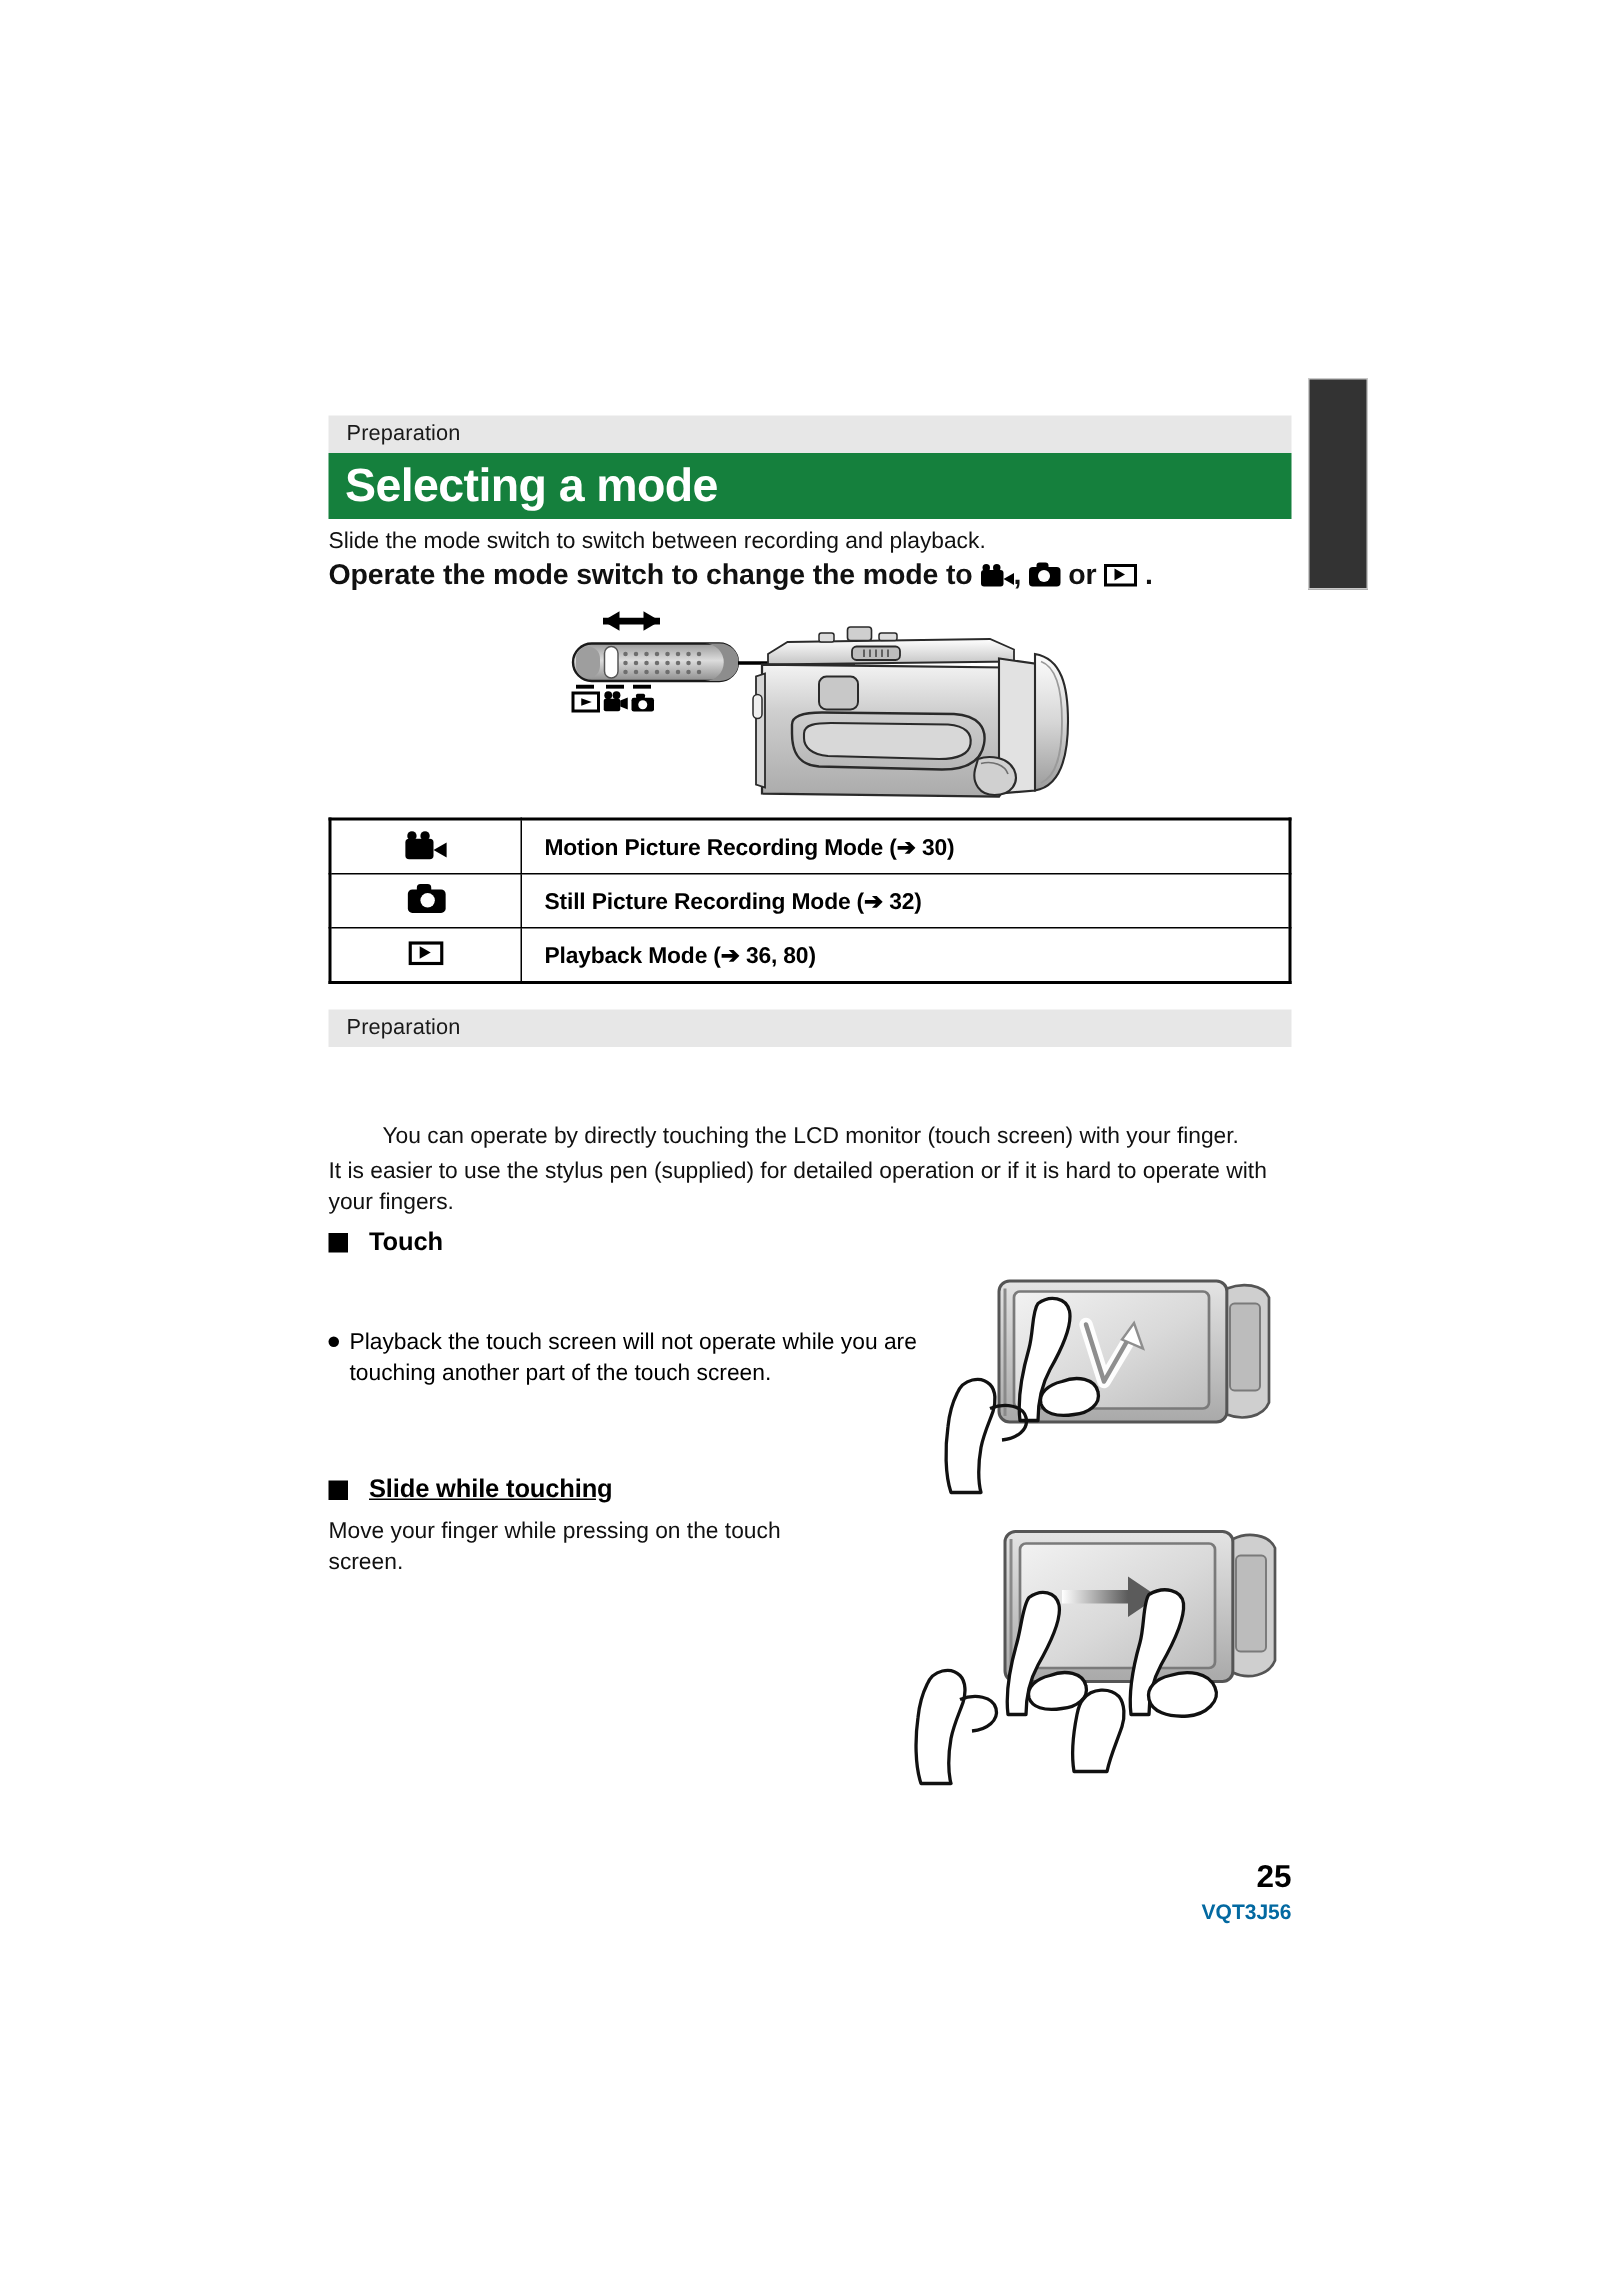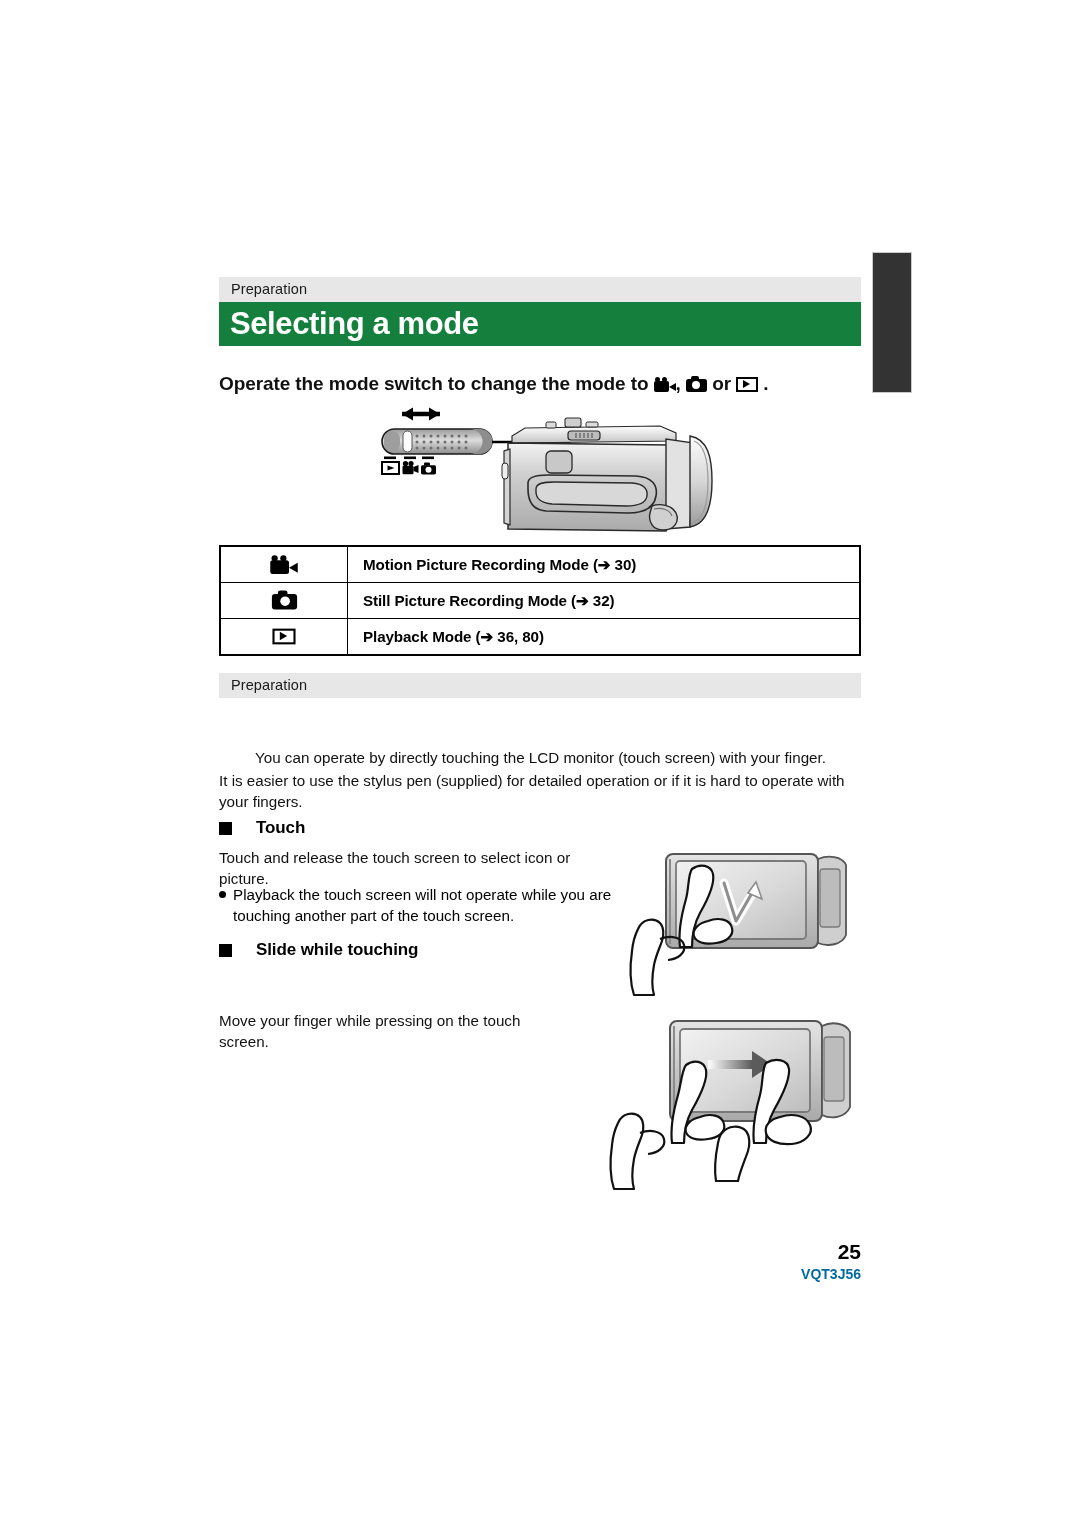--- a/index.html
+++ b/index.html
@@ -157,21 +157,21 @@
   }
 
   
   .blk-head {
     position: absolute;
     font-weight: bold;
     font-size: 17px;
     letter-spacing: -0.1px;
     display: flex;
     align-items: center;
-    gap: 24px;
+    gap: 14px;
   }
   .blk-head .sq {
     width: 13px; height: 13px; background: #000;
     display: inline-block;
   }
 
   .bullets {
     position: absolute;
     font-size: 15.2px;
     line-height: 21px;
@@ -210,20 +210,21 @@
 <body>
 
 <div class="page">
 
   <div class="tab-marker" style="left:872px; top:252px; width:40px; height:141px;"></div>
 
   <div class="sec-kicker" style="left:219px; top:277px; width:642px;">Preparation</div>
 
   <div class="sec-title" style="left:219px; top:302px; width:642px; height:44px; font-size:31px;">Selecting a mode</div>
 
+  <div class="para" style="left:219px; top:350px; width:660px;">Slide the mode switch to switch between recording and playback.</div>
 
   <div class="para bold" style="left:219px; top:373px; width:660px;">
     <span>Operate the mode switch to change the mode to</span>
     <span class="gl ic-video">
       <span class="r1"></span><span class="r2"></span><span class="body"></span><span class="lens"></span>
     </span><span>,</span>
     <span class="gl ic-still">
       <span class="hump"></span><span class="shell"></span><span class="hole"></span>
     </span>
     <span>or</span>
@@ -404,30 +405,29 @@
 
   <div class="para" style="left:219px; top:747px; width:655px;margin-left:36px;">You can operate by directly touching the LCD monitor (touch screen) with your finger.</div>
 
   <div class="para" style="left:219px; top:770px; width:655px;">It is easier to use the stylus pen (supplied) for detailed operation or if it is hard to operate with your fingers.</div>
 
   <div class="blk-head" style="left:219px; top:818px;">
     <span class="sq"></span>
     <span>Touch</span>
   </div>
 
-  <div class="para" style="left:219px; top:847px; width:390px;">Touch and release the touch screen to select icon or picture.</div>
 
   <div class="bullets" style="left:219px; top:884px; width:395px;">
     <div class="row">
       <span class="dot"></span>
       <span>Playback the touch screen will not operate while you are touching another part of the touch screen.</span>
     </div>
   </div>
 
-  <div class="blk-head" style="left:219px; top:940px;">
+  <div class="blk-head" style="left:219px; top:983px;text-decoration:underline;">
     <span class="sq"></span>
     <span>Slide while touching</span>
   </div>
 
   <div class="para" style="left:219px; top:1010px; width:340px;">Move your finger while pressing on the touch screen.</div>
 
   <div class="illus" style="left:604px; top:843px; width:270px; height:155px;">
     <svg width="270" height="155" viewBox="0 0 270 155" xmlns="http://www.w3.org/2000/svg">
       <defs>
         <linearGradient id="lcdFace" x1="0" y1="0" x2="1" y2="1">

